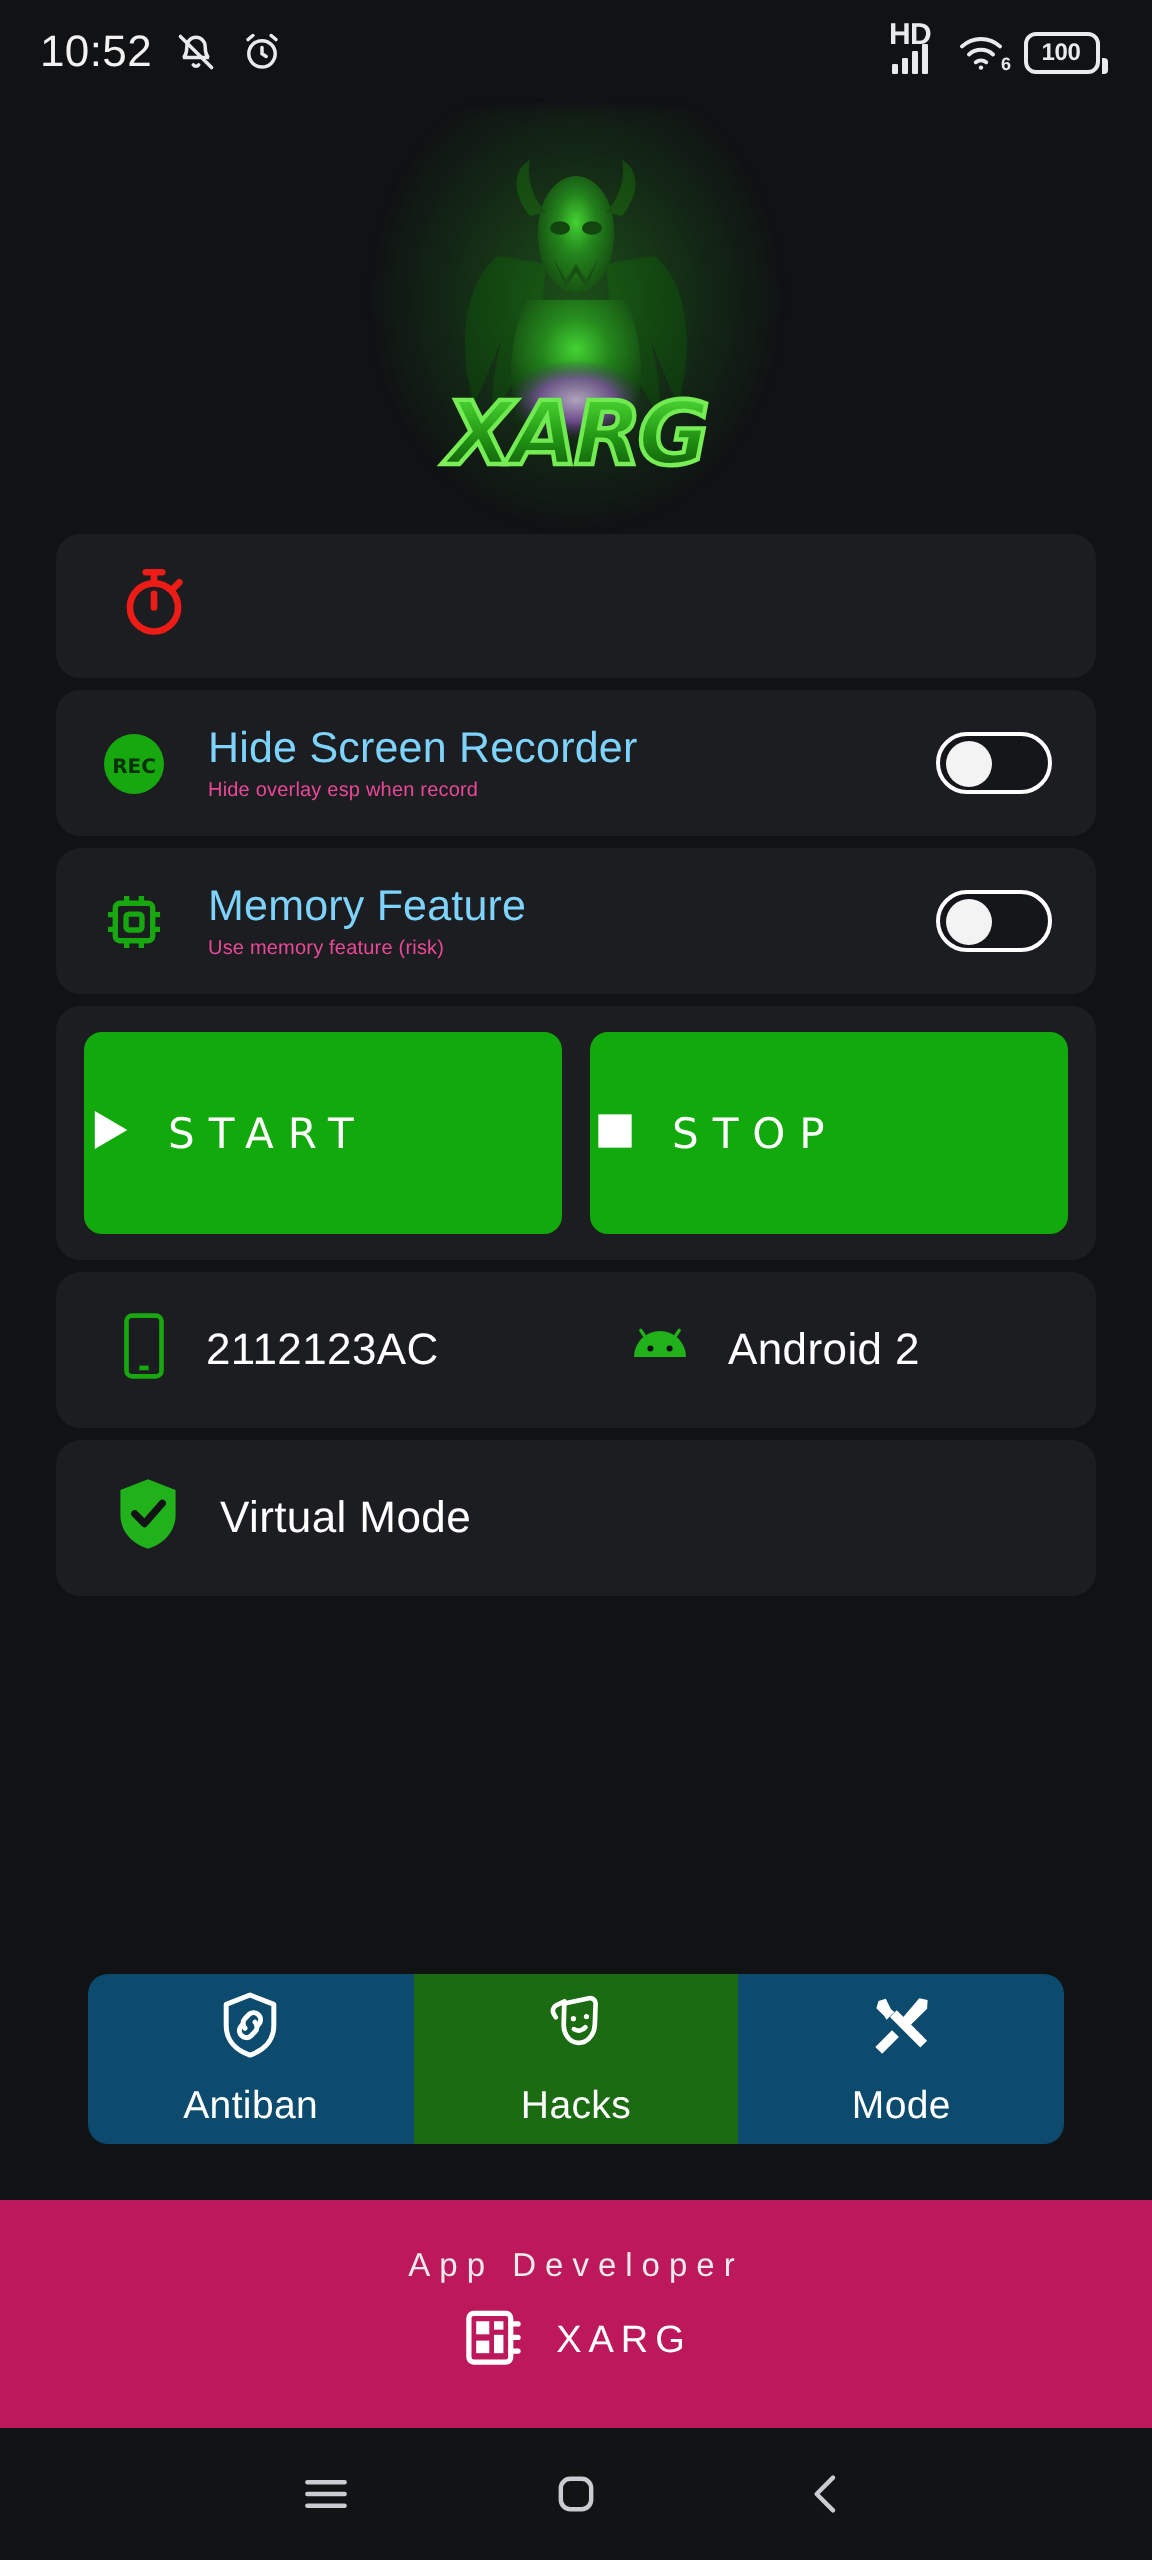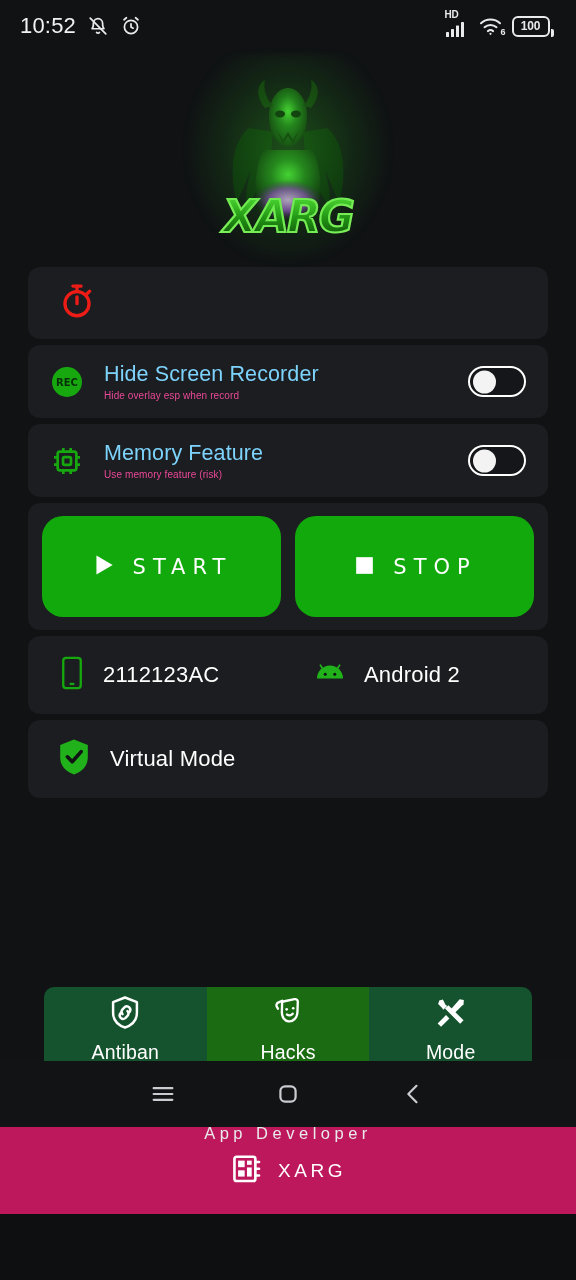--- a/index.html
+++ b/index.html
@@ -2,21 +2,21 @@
 <html><head>
 <meta charset="utf-8">
 <style>
   * { margin:0; padding:0; box-sizing:border-box; }
   html, body {
     width:576px; height:1280px;
     background:#0e0f11;
     font-family:"Liberation Sans", sans-serif;
     overflow:hidden;
   }
-  .phone { position:relative; width:576px; height:1127px; background:#101214; }
+  .phone { position:relative; width:576px; height:1280px; background:#101214; }
 
   
   .statusbar {
     height:52px; display:flex; align-items:center;
     justify-content:space-between; padding:0 22px 0 20px;
     color:#f2f2f2;
   }
   .sb-left { display:flex; align-items:center; gap:11px; }
   .sb-time { font-size:22px; letter-spacing:.2px; font-weight:400; }
   .sb-right { display:flex; align-items:center; gap:9px; }
@@ -61,22 +61,22 @@
   .toggle .knob {
     position:absolute; top:50%; left:3px; transform:translateY(-50%);
     width:23px; height:23px; border-radius:50%; background:#f3f3f3;
   }
 
   
   .card-actions {
     display:flex; gap:14px; padding:13px 14px; border-radius:12px;
   }
   .act-btn {
-    flex:1 1 0; height:101px; border-radius:21px; background:#12A90C;
-    display:flex; align-items:center; justify-content:center; gap:16px;
+    flex:1 1 0; height:101px; border-radius:9px; background:#12A90C;
+    display:flex; align-items:center; gap:16px;
     color:#ffffff; border:none; cursor:pointer;
   }
   .act-label {
     font-size:21px; letter-spacing:7px; font-weight:400;
     font-family:"DejaVu Sans", sans-serif;
   }
 
   
   .card-device { height:78px; display:flex; align-items:center; padding:0 30px; }
   .dev-cell { display:flex; align-items:center; gap:17px; }
@@ -87,21 +87,21 @@
   .virt-text { font-size:22px; color:#ffffff; letter-spacing:.2px; }
 
   
   .tabbar {
     position:absolute; left:44px; right:44px; top:987px;
     height:85px; display:flex; border-radius:10px; overflow:hidden;
   }
   .tab {
     flex:1 1 0; display:flex; flex-direction:column;
     align-items:center; justify-content:center; gap:6px;
-    background:#14532d; color:#ffffff; cursor:pointer;
+    background:#0c4a6e; color:#ffffff; cursor:pointer;
   }
   .tab.inactive { background:#1A6B12; }
   .tab-label { font-size:19.5px; letter-spacing:.2px; }
 
   
   .footer {
     position:absolute; left:0; right:0; top:1100px; height:114px;
     background:#be185d; display:flex; flex-direction:column;
     align-items:center; justify-content:center; gap:9px;
   }
@@ -135,21 +135,21 @@
       <span>
         <svg class="icon-svg" width="22" height="22" viewBox="0 0 24 24" fill="none" stroke="#e9eaec" stroke-width="1.9" stroke-linecap="round">
           <circle cx="12" cy="13" r="7.2"></circle>
           <path d="M12 9.6V13l2.3 1.4"></path>
           <path d="M4.4 5.2l2.6-2.2M19.6 5.2L17 3"></path>
         </svg>
       </span>
     </div>
     <div class="sb-right">
       <span style="position:relative;display:block;">
-        <span style="position:absolute;top:-5px;left:0;font-size:10px;color:#e9eaec;font-weight:bold;letter-spacing:-.3px;">HD</span>
+        <span style="position:absolute;top:-5px;left:0;font-size:15px;color:#e9eaec;font-weight:bold;letter-spacing:-.3px;">HD</span>
         <svg class="icon-svg" width="24" height="22" viewBox="0 0 24 22" style="margin-top:3px;">
           <rect x="1" y="15" width="3" height="5" fill="#e9eaec" rx=".6"></rect>
           <rect x="6" y="12" width="3" height="8" fill="#e9eaec" rx=".6"></rect>
           <rect x="11" y="8.5" width="3" height="11.5" fill="#e9eaec" rx=".6"></rect>
           <rect x="16" y="5" width="3" height="15" fill="#e9eaec" rx=".6"></rect>
         </svg>
       </span>
       <span style="position:relative;display:block;">
         <svg class="icon-svg" width="25" height="20" viewBox="0 0 24 20" fill="none" stroke="#e9eaec" stroke-width="2" stroke-linecap="round">
           <path d="M2.5 7.2A14 14 0 0 1 21.5 7.2"></path>

